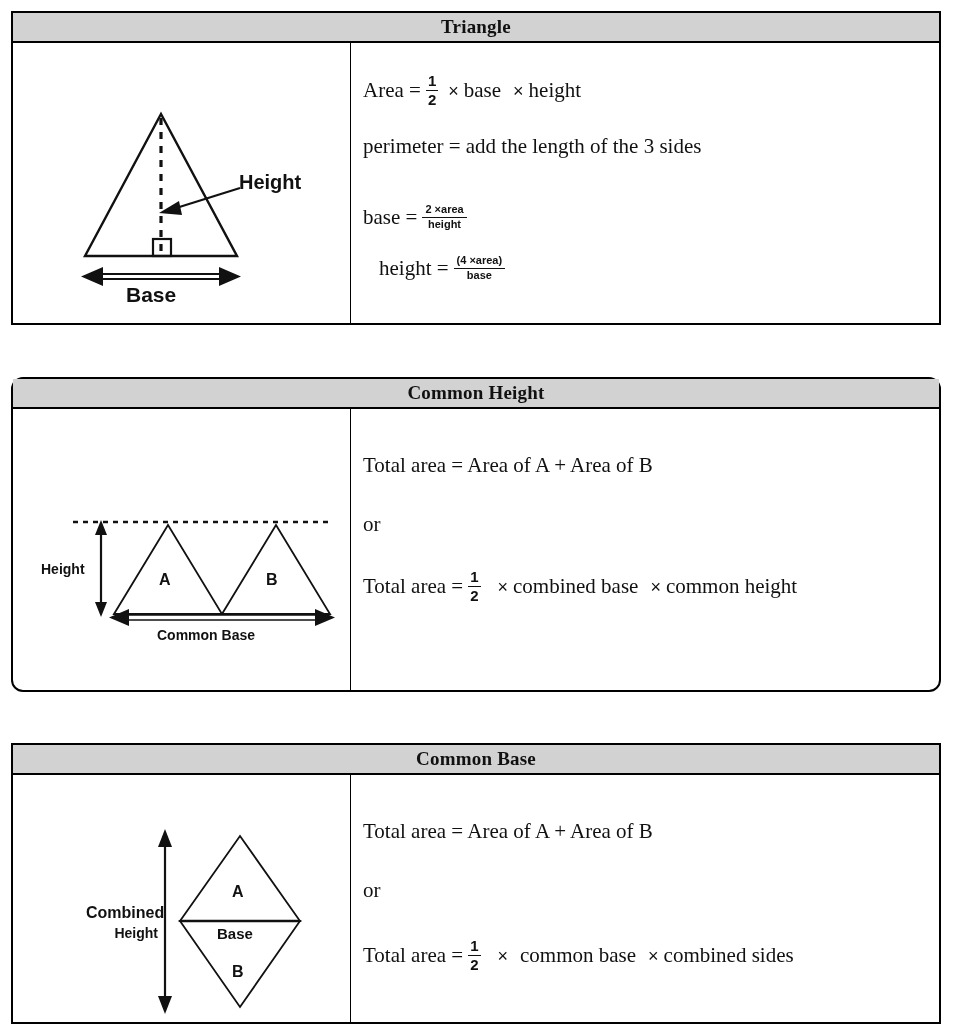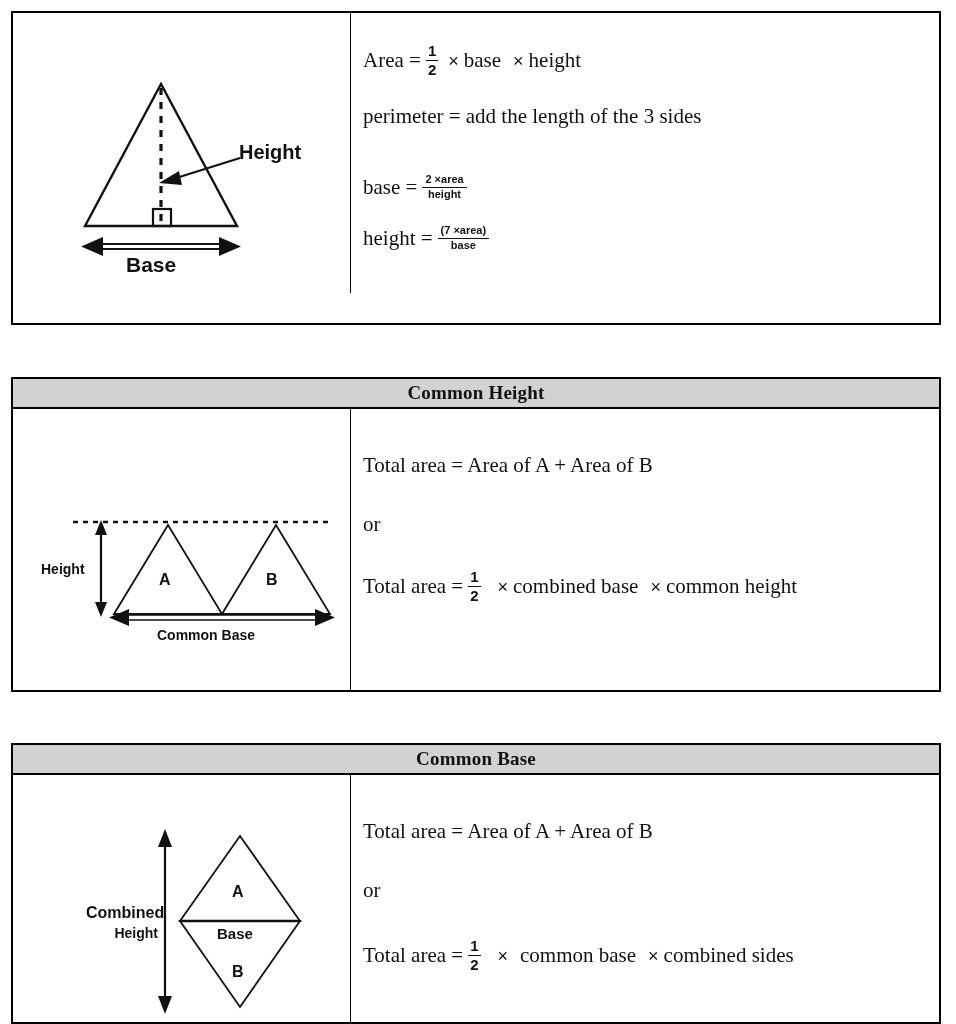--- a/index.html
+++ b/index.html
@@ -123,20 +123,23 @@
     white-space: nowrap;
     line-height: 1.15;
   }
 </style>
 </head>
 <body>
 
 <div class="page">
 
   <div class="block" style="top:11px;height:314px;">
+    <div class="block-header">
+      <span class="title">Triangle</span>
+    </div>
     <div class="block-body" style="height:280px;">
 
       <div class="cell-left">
         <svg width="338" height="280" viewBox="0 0 338 280">
 
           <polygon points="72,213 148,71 224,213" fill="none" stroke="#111" stroke-width="2.4"></polygon>
 
           <line x1="148" y1="75" x2="148" y2="213" stroke="#111" stroke-width="3.2" stroke-dasharray="7,7"></line>
 
           <rect x="140" y="196" width="18" height="17" fill="none" stroke="#111" stroke-width="2.2"></rect>
@@ -179,33 +182,33 @@
 
         <div class="formula" style="position:absolute;left:12px;top:161px;">
           <span class="txt">base =</span>
           <span class="frac wide">
             <span class="num">2 ×area</span>
             <span class="bar"></span>
             <span class="den">height</span>
           </span>
         </div>
 
-        <div class="formula" style="position:absolute;left:12px;top:212px;">
+        <div class="formula" style="position:absolute;left:28px;top:212px;">
           <span class="txt">height =</span>
           <span class="frac wide">
-            <span class="num">(7 ×area)</span>
+            <span class="num">(4 ×area)</span>
             <span class="bar"></span>
             <span class="den">base</span>
           </span>
         </div>
       </div>
     </div>
   </div>
 
-  <div class="block" style="top:377px;height:315px;">
+  <div class="block" style="top:377px;height:315px;border-radius:12px;">
     <div class="block-header">
       <span class="title">Common Height</span>
     </div>
     <div class="block-body" style="height:281px;">
 
       <div class="cell-left">
         <svg width="338" height="281" viewBox="0 0 338 281">
 
           <line x1="60" y1="113" x2="318" y2="113" stroke="#111" stroke-width="2.4" stroke-dasharray="5,5"></line>
 

